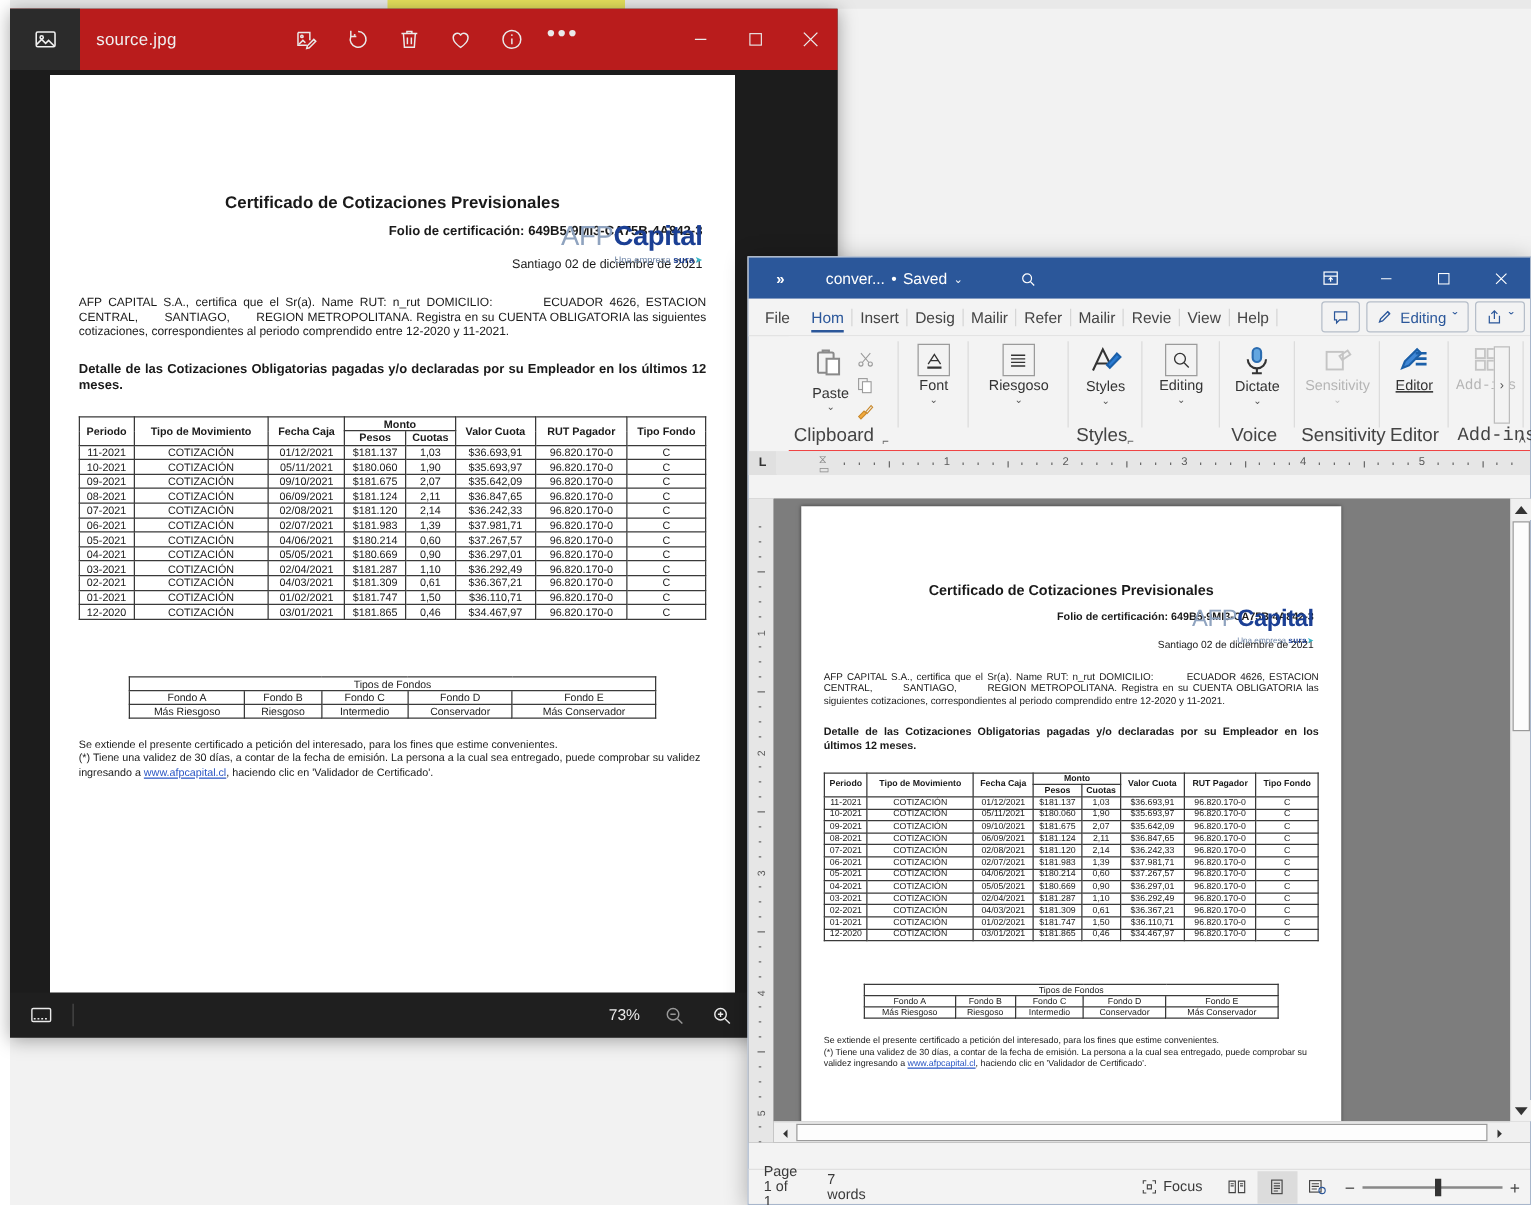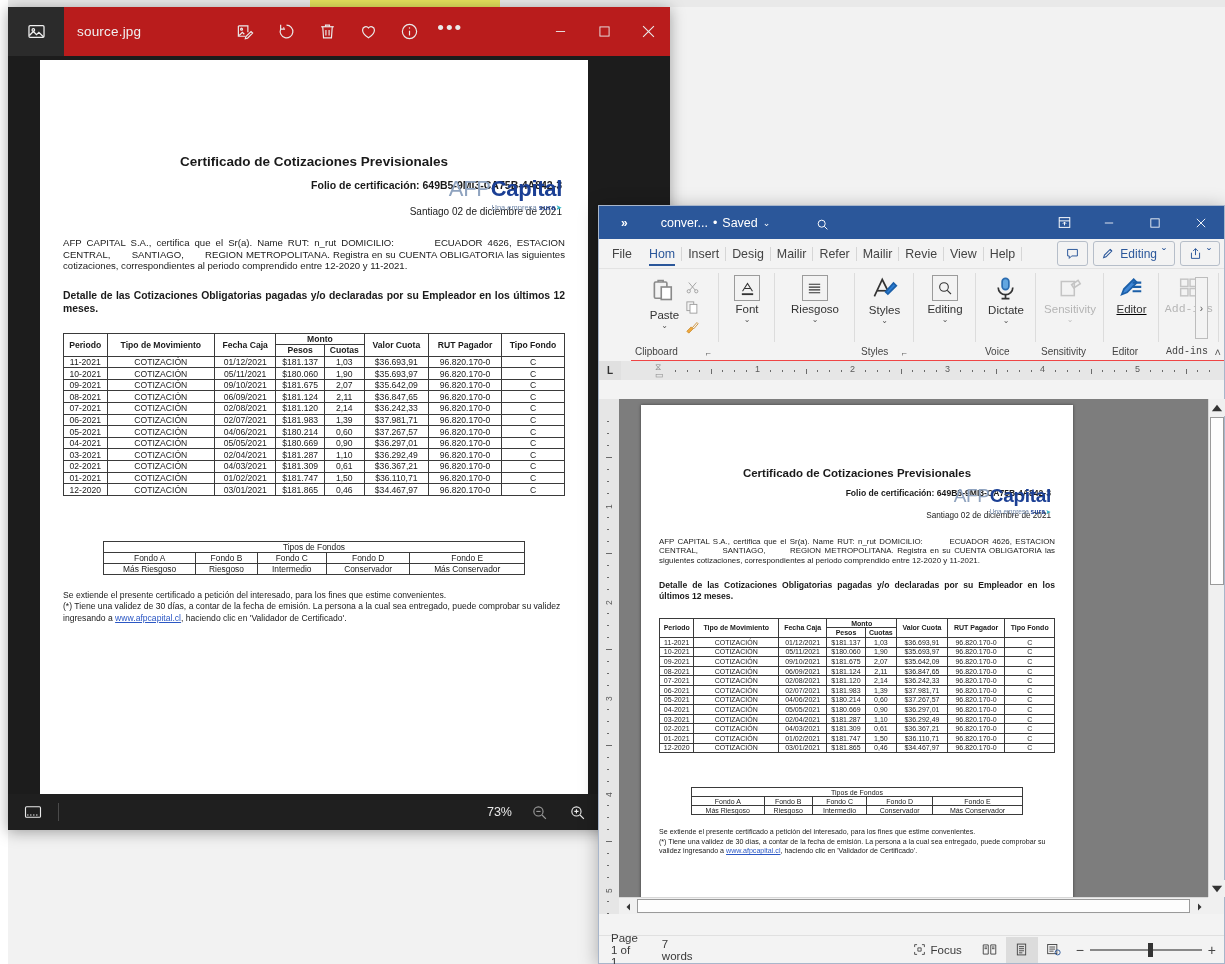--- a/index.html
+++ b/index.html
@@ -150,21 +150,21 @@
   .wd-pill{ height:25px; border:1px solid #b6bec9; background:#f3f3f3;
     border-radius:3px; display:flex; align-items:center; gap:5px;
     padding:0 8px; cursor:pointer; color:#2b579a; font-size:12px; }
   .wd-pill svg{ width:13px; height:13px; }
 
   
   .wd-ribbon{ height:92px; background:#f3f3f3; display:flex;
     position:relative; border-bottom:1px solid #ef4444;margin-left:32px; }
   .rgrp{ position:relative; display:flex; flex-direction:column;
     align-items:center; justify-content:flex-start; padding-top:6px; }
-  .rgrp .rgname{ position:absolute; bottom:3px; font-size:10px; color:#444;
+  .rgrp .rgname{ position:absolute; bottom:3px; font-size:15px; color:#444;
     white-space:nowrap; }
   .rgrp .rdiv{ position:absolute; right:0; top:4px; bottom:18px; width:1px;
     background:#dcdcdc; }
   .rbtn{ display:flex; flex-direction:column; align-items:center;
     cursor:pointer; }
   .rbtn .ricon{ display:flex; align-items:center; justify-content:center; }
   .rbtn .rlabel{ font-size:11.5px; color:#333; margin-top:2px; }
   .rbtn .rcaret{ font-size:8px; color:#555; line-height:7px; margin-top:1px; }
   .rbtn.dis .rlabel{ color:#b5b5b5; }
   .rdlg{ position:absolute; bottom:2px; font-size:9px; color:#666; }

